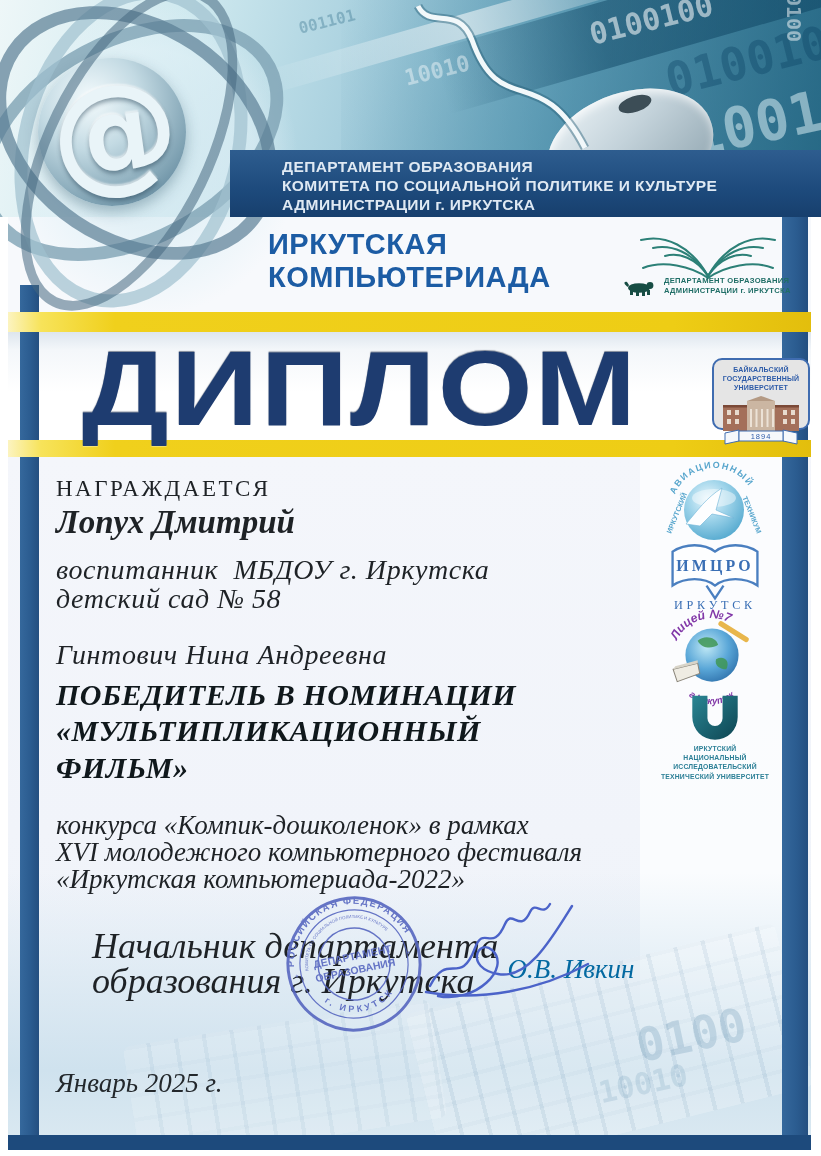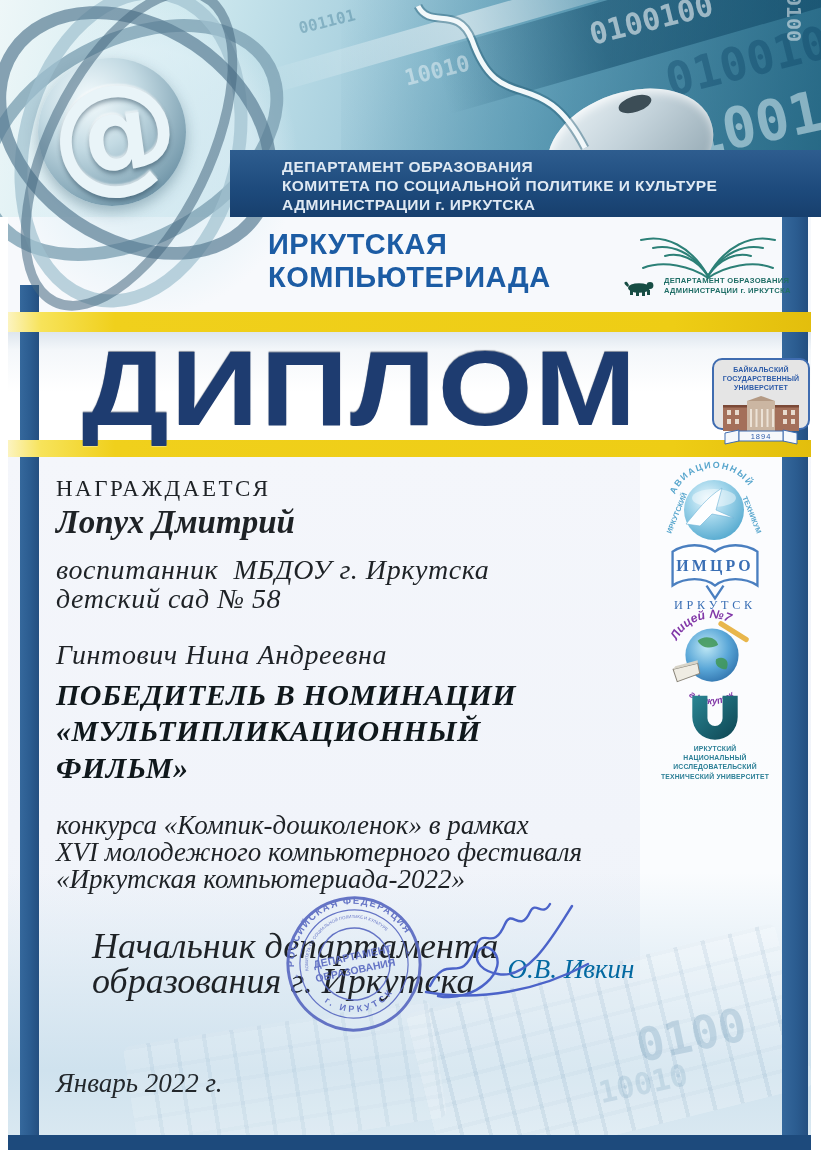--- a/index.html
+++ b/index.html
@@ -260,21 +260,21 @@
   <div class="abs sig">
     <svg width="178" height="120" viewBox="0 0 178 120">
       <g fill="none" stroke="#4b63c9" stroke-width="2.4" stroke-linecap="round">
         <path d="M 10,96 C 28,60 40,98 55,58 C 64,34 72,64 85,34 C 92,18 100,44 110,22 C 116,10 122,28 130,14"></path>
         <path d="M 18,106 C 55,114 92,78 72,60 C 58,48 44,78 78,84 C 108,90 132,48 152,16"></path>
         <path d="M 6,102 C 60,112 120,100 168,74"></path>
       </g>
     </svg>
   </div>
 
-  <div class="abs ctr ser it date-line">Январь 2022 г.</div>
+  <div class="abs ctr ser it date-line">Январь 2025 г.</div>
 
   <div class="abs logo-card bgu">
     <div class="bgu-line">БАЙКАЛЬСКИЙ</div>
     <div class="bgu-line">ГОСУДАРСТВЕННЫЙ</div>
     <div class="bgu-line">УНИВЕРСИТЕТ</div>
     <svg width="84" height="52" viewBox="0 0 84 52" style="margin:3px auto 0;">
       <rect x="4" y="10" width="76" height="26" fill="#a4705a"></rect>
       <rect x="4" y="10" width="76" height="2.5" fill="#7b4937"></rect>
       <rect x="28" y="6" width="28" height="30" fill="#cbb6a2"></rect>
       <polygon points="28,6 56,6 42,1" fill="#b49a84"></polygon>

